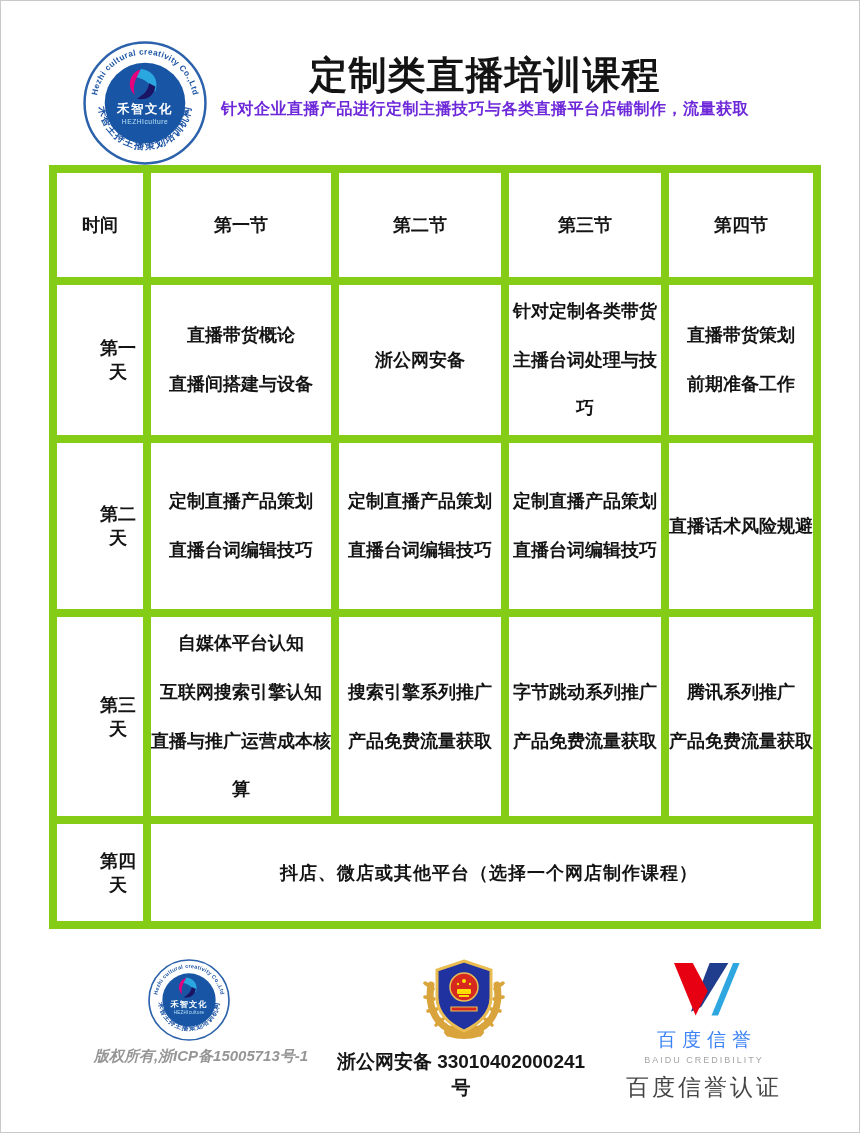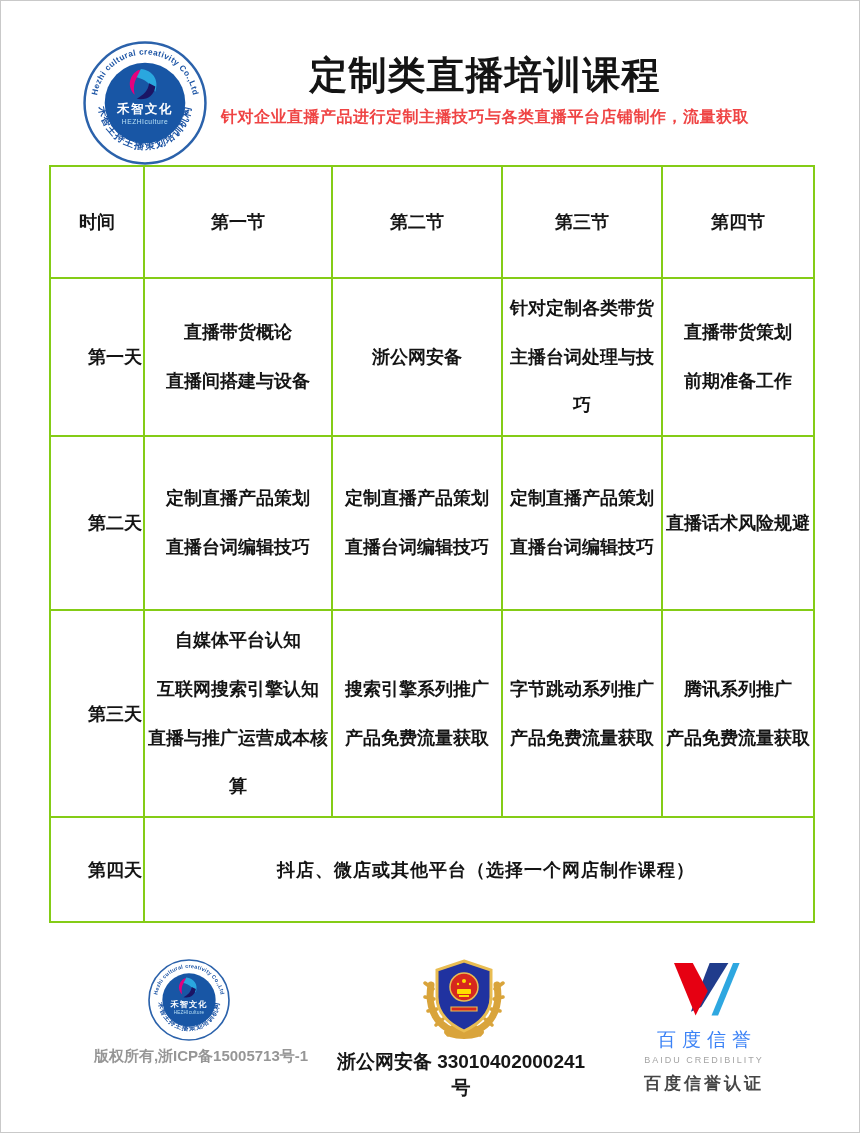--- a/index.html
+++ b/index.html
@@ -31,38 +31,37 @@
     text-align: center;
   }
   .page-title {
     font-size: 38px;
     font-weight: bold;
     color: #141414;
     letter-spacing: 1px;
     line-height: 1.2;
   }
   .page-subtitle {
-    margin-top: 8px;
     font-size: 16px;
     font-weight: bold;
-    color: #ef4444;
+    color: #6d28d9;
     letter-spacing: 0.5px;
   }
 
   
   table.schedule {
     position: absolute;
     left: 48px;
     top: 164px;
     width: 764px;
     border-collapse: collapse;
     table-layout: fixed;
   }
   table.schedule td {
-    border: 2px solid #84cc16;
+    border: 8px solid #84cc16;
     vertical-align: middle;
     text-align: center;
     color: #141414;
     font-weight: bold;
     font-size: 18px;
   }
   tr.r-head  { height: 112px; }
   tr.r-day1  { height: 158px; }
   tr.r-day2  { height: 174px; }
   tr.r-day3  { height: 207px; }
@@ -82,20 +81,21 @@
   }
   .copyright {
     position: absolute;
     left: 55px;
     top: 1046px;
     width: 290px;
     text-align: center;
     font-size: 15px;
     font-weight: bold;
     color: #969696;
+    font-style: italic;
   }
   .police-badge {
     position: absolute;
     left: 418px;
     top: 952px;
     width: 90px;
     height: 88px;
   }
   .police-record {
     position: absolute;
@@ -123,22 +123,22 @@
     text-indent: 6px;
   }
   .baidu-en {
     margin-top: 2px;
     font-size: 9px;
     color: #a4a4a4;
     letter-spacing: 2px;
   }
   .baidu-cert {
     margin-top: 7px;
-    font-size: 17px;
-    font-weight: bold;
+    font-size: 23px;
+    font-weight: normal;
     color: #454545;
     letter-spacing: 3px;
   }
 </style>
 </head>
 <body>
 
 <div class="page">
 
   <svg class="hdr-logo" viewBox="0 0 120 120">

